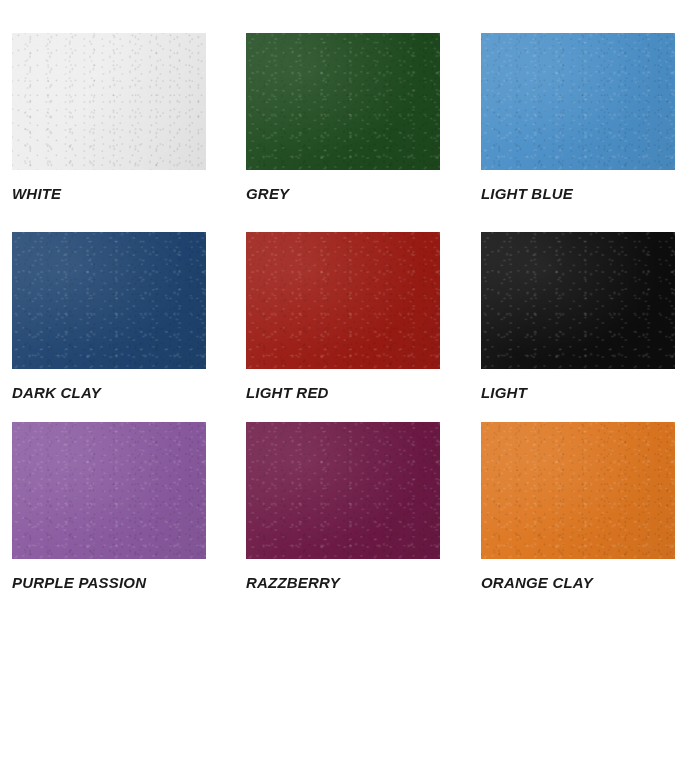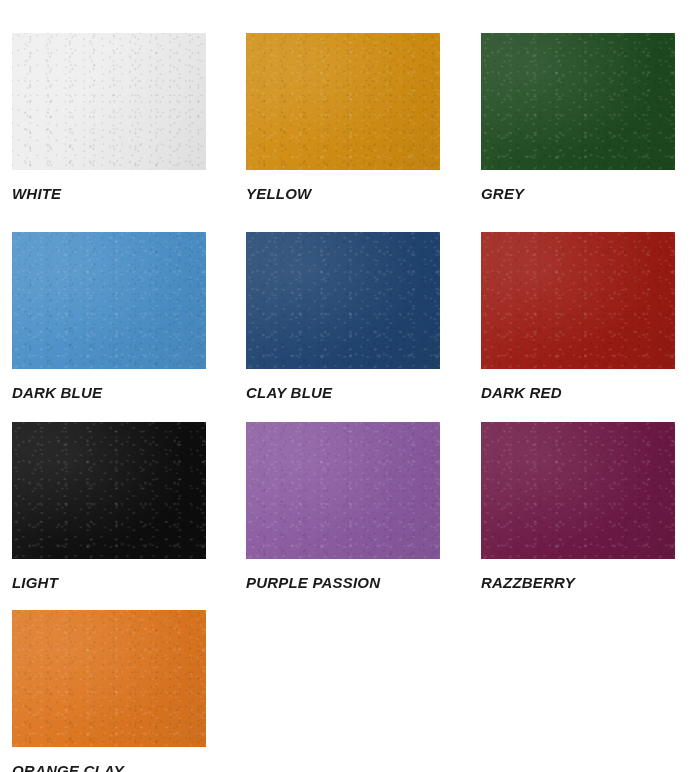--- a/index.html
+++ b/index.html
@@ -109,43 +109,39 @@
 <body>
 
 <div id="swatch-chart">
   <div class="swatch-grid">
 
     <div class="swatch-cell">
       <div class="swatch-chip" style="background-color: rgb(238, 238, 238);"></div>
       <div class="swatch-label">WHITE</div>
     </div>
 
-    <div class="swatch-cell">
-      <div class="swatch-chip" style="background-color: rgb(208, 141, 18);"></div>
-      <div class="swatch-label">YELLOW</div>
-    </div>
 
     <div class="swatch-cell">
       <div class="swatch-chip" style="background-color: rgb(30, 74, 30);"></div>
       <div class="swatch-label">GREY</div>
     </div>
 
     <div class="swatch-cell">
       <div class="swatch-chip" style="background-color: rgb(75, 144, 200);"></div>
-      <div class="swatch-label">DARK BLUE</div>
+      <div class="swatch-label">LIGHT BLUE</div>
     </div>
 
     <div class="swatch-cell">
       <div class="swatch-chip" style="background-color: rgb(31, 68, 112);"></div>
-      <div class="swatch-label">CLAY BLUE</div>
+      <div class="swatch-label">DARK CLAY</div>
     </div>
 
     <div class="swatch-cell">
       <div class="swatch-chip" style="background-color: rgb(155, 27, 19);"></div>
-      <div class="swatch-label">DARK RED</div>
+      <div class="swatch-label">LIGHT RED</div>
     </div>
 
 
 
     <div class="swatch-cell">
       <div class="swatch-chip" style="background-color: rgb(13, 13, 13);"></div>
       <div class="swatch-label">LIGHT</div>
     </div>
 
     <div class="swatch-cell">

